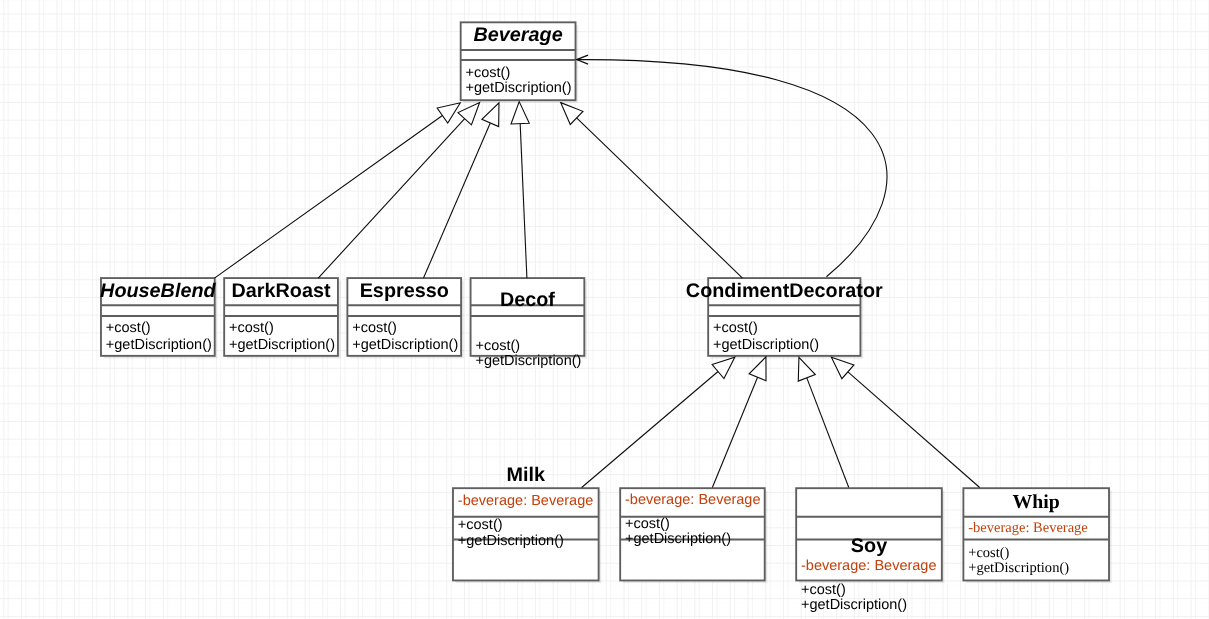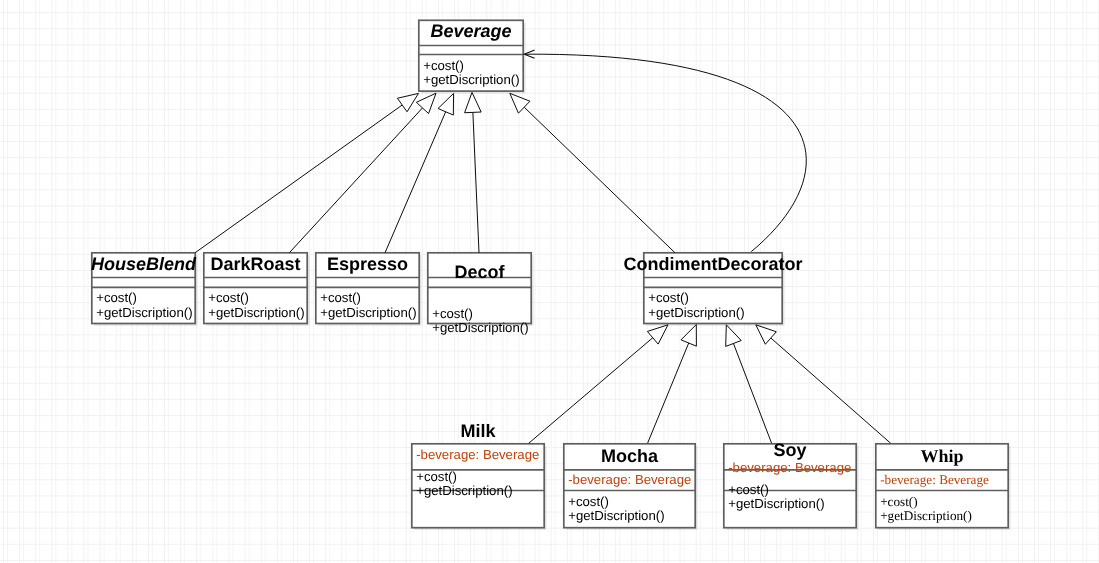--- a/index.html
+++ b/index.html
@@ -199,31 +199,30 @@
         <div class="title" style="height: 26px;">Milk</div>
         <div class="attrs" style="height: 20.7px; padding-top: 3.4px;">
           <div class="row">-beverage: Beverage</div>
         </div>
         <div class="ops" style="height: 37.2px; padding-top: 4.2px;">
           <div class="row">+cost()</div>
           <div class="row">+getDiscription()</div>
         </div>
       </div>
       <div class="uml" style="left: 563.8px; top: 443.8px; width: 131.4px; height: 83.9px;">
-        <div class="title" style="height: 26px;">Mocha</div>
         <div class="attrs" style="height: 20.7px; padding-top: 3.4px;">
           <div class="row">-beverage: Beverage</div>
         </div>
         <div class="ops" style="height: 37.2px; padding-top: 4.2px;">
           <div class="row">+cost()</div>
           <div class="row">+getDiscription()</div>
         </div>
       </div>
       <div class="uml" style="left: 723.8px; top: 443.8px; width: 132.4px; height: 83.9px;">
-        <div class="title" style="height: 14px;">Soy</div>
+        <div class="title" style="height: 14px; margin-top: 46px;">Soy</div>
         <div class="attrs" style="height: 20.7px; padding-top: 3.4px;">
           <div class="row">-beverage: Beverage</div>
         </div>
         <div class="ops" style="height: 37.2px; padding-top: 4.2px;">
           <div class="row">+cost()</div>
           <div class="row">+getDiscription()</div>
         </div>
       </div>
       <div class="uml" style="left: 875.8px; top: 443.8px; width: 132.4px; height: 83.9px; font-family: Liberation Serif, serif;">
         <div class="title" style="height: 26px;">Whip</div>

